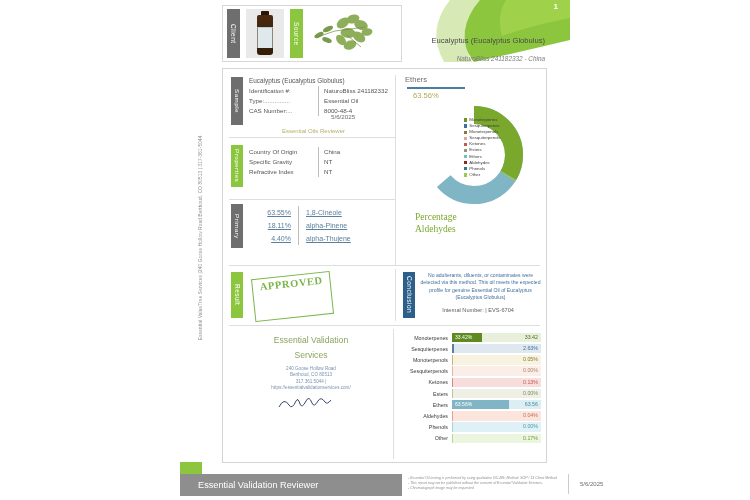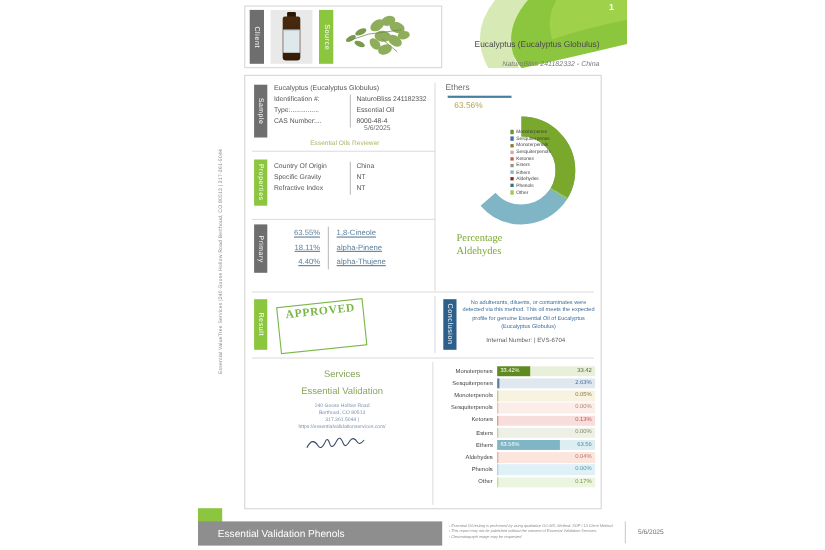--- a/index.html
+++ b/index.html
@@ -370,22 +370,22 @@
         <div style="flex:1;">
           <div class="concl-txt">No adulterants, diluents, or contaminates were detected via this method. This oil meets the expected profile for genuine Essential Oil of Eucalyptus (Eucalyptus Globulus)</div>
           <div class="int-num">
             <span>Internal Number:</span>
             <span>| EVS-6704</span>
           </div>
         </div>
       </div>
 
       <div class="logo-box">
+        <div class="evs-name">Essential Validation</div>
         <div class="evs-name">Services</div>
-        <div class="evs-name">Essential Validation</div>
         <div class="evs-addr">
           <div>240 Goose Hollow Road</div>
           <div>Berthoud, CO 80513</div>
           <div>317.361.5044 |</div>
           <div>https://essentialvalidationservices.com/</div>
         </div>
         <div class="evs-sig">
           <svg width="80" height="14" viewBox="0 0 80 14">
             <path d="M8,11 q5,-10 10,-2 q3,5 7,-4 q2,-4 4,3 q2,5 6,-3 q3,-6 6,2 q2,5 6,-2 q3,-5 7,1 q2,3 6,-2" stroke="#3a4a6b" stroke-width="1" fill="none"></path>
           </svg>
@@ -482,21 +482,21 @@
             <div class="bin"></div>
             <div class="bv" style="color:#6f9a3c">0.17%</div>
           </div>
         </div>
       </div>
 
     </div>
   </div>
 
   <div class="foot-green"></div>
-  <div class="foot-bar">Essential Validation Phenols</div>
+  <div class="foot-bar">Essential Validation Reviewer</div>
   <div class="foot-note">
     <div>- Essential Oil testing is performed by using qualitative GC-MS; Method: SOP / 13 Client Method</div>
     <div>- This report may not be published without the consent of Essential Validation Services.</div>
     <div>- Chromatograph image may be requested</div>
   </div>
   <div class="foot-div"></div>
   <div class="foot-date">5/6/2025</div>
 
 </div>
 

